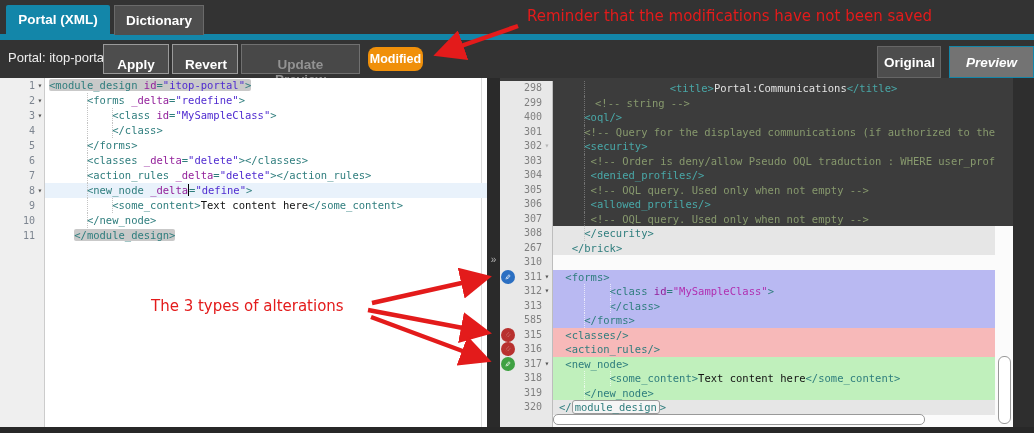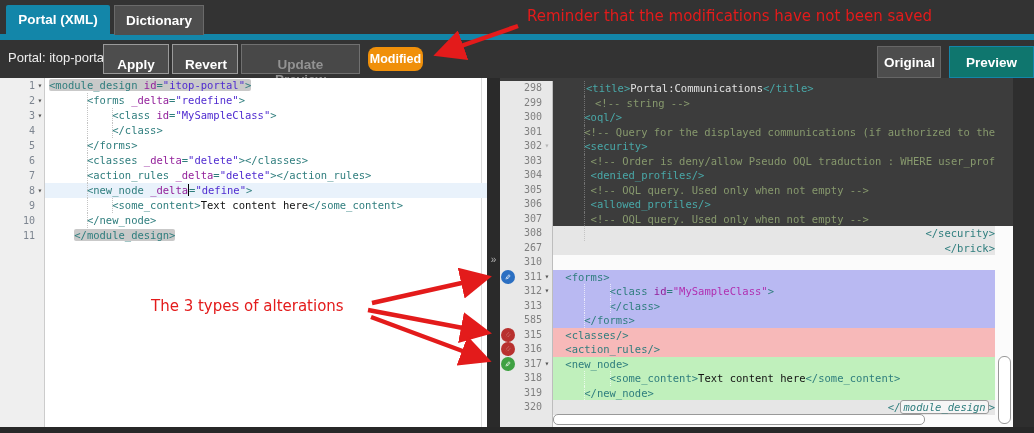--- a/index.html
+++ b/index.html
@@ -17,21 +17,21 @@
   .portal-label{position:absolute;left:8px;top:10px;font-size:13px;color:#eee;}
   .tbtn{position:absolute;top:4px;height:30px;background:#4d4d4d;border:1px solid #9a9a9a;
         color:#fff;font-weight:bold;font-size:13.5px;font-family:"Liberation Sans",sans-serif;
         padding:12px;cursor:pointer;}
   .tbtn.disabled{background:#484848;border-color:#707070;color:#929292;cursor:default;}
   .badge{position:absolute;left:368px;top:7px;width:55px;height:24px;line-height:24px;
          background:#f0900a;border-radius:8px;color:#fff;font-weight:bold;font-size:12.5px;
          text-align:center;}
   .vbtn{position:absolute;top:6px;height:32px;border:1px solid #666;background:#4d4d4d;
         color:#fff;font-weight:bold;font-size:13.5px;font-family:"Liberation Sans",sans-serif;cursor:pointer;}
-  .vbtn.active{background:#0f766e;border-color:#1386a9;}
+  .vbtn.active{background:#737373;border-color:#1386a9;font-style:italic;}
   
   .left-pane{position:absolute;left:0;top:78px;width:487px;height:349px;background:#fff;overflow:hidden;}
   .lp-gutterbg{position:absolute;left:0;top:0;width:44px;height:349px;background:#efefef;
                border-right:1px solid #ccc;}
   .print-margin{position:absolute;left:481px;top:0;width:1px;height:349px;background:#dcdcdc;}
   .divider{position:absolute;left:487px;top:78px;width:13px;height:349px;background:#2a2a2a;}
   .collapse-chevron{position:absolute;left:0;top:176px;width:13px;text-align:center;
                     color:#b5b5b5;font-size:10px;cursor:pointer;}
   .collapse-chevron::before{content:"\00BB";}
   .right-pane{position:absolute;left:500px;top:78px;width:513px;height:349px;background:#fbfbfb;overflow:hidden;}
@@ -57,21 +57,21 @@
   .code{flex:1;position:relative;overflow:hidden;}
   .row.left .code{padding-left:4px;}
   .row.right .code{padding-left:6px;}
   
   .z-white .code{background:transparent;}
   .z-active .code{background:#e9f2fb;}
   .z-dark{background:#3c3c3c;}
   .z-dark .gut{background:#3c3c3c;border-right:1px solid #606060;}
   .z-dark .num{color:#a9b3b3;}
   .z-dark .fold{color:#b5b5b5;}
-  .z-light .code{background:#e6e6e6;text-align:right;}
+  .z-light .code{background:#e6e6e6;}
   .z-blue .code{background:#b9b9f2;}
   .z-pink .code{background:#f7b9b9;}
   .z-green .code{background:#c0f0bc;}
   
   .tk-tag{color:#2e7d7d;}
   .tk-attr{color:#93219b;}
   .tk-str{color:#4f2bd0;}
   .tk-txt{color:#111;}
   .tk-com{color:#7e8f5e;}
   .z-dark .tk-tag{color:#49a8a8;}
@@ -144,43 +144,43 @@
   </div>
 
   <div class="divider">
     <div class="collapse-chevron"></div>
   </div>
 
   <div class="right-pane">
     <div class="rp-gutterbg"></div>
     <div class="rows" id="right-rows">
         <div class="row right z-dark clipped"></div>
-        <div class="row right z-dark"><div class="gut"><span class="islot"></span><span class="num">298</span><span class="fold"></span></div><div class="code" style="padding-left: 33px;"><span class="g" style="left: 31.28px;"></span><span class="tk-tag">&lt;title&gt;</span><span class="tk-txt">Portal:Communications</span><span class="tk-tag">&lt;/title&gt;</span></div></div>
+        <div class="row right z-dark"><div class="gut"><span class="islot"></span><span class="num">298</span><span class="fold"></span></div><div class="code" style="padding-left: 19px; text-align: center;"><span class="g" style="left: 31.28px;"></span><span class="tk-tag">&lt;title&gt;</span><span class="tk-txt">Portal:Communications</span><span class="tk-tag">&lt;/title&gt;</span></div></div>
         <div class="row right z-dark"><div class="gut"><span class="islot"></span><span class="num">299</span><span class="fold"></span></div><div class="code" style="padding-left: 42px;"><span class="g" style="left: 31.28px;"></span><span class="tk-com">&lt;!-- string --&gt;</span></div></div>
-        <div class="row right z-dark"><div class="gut"><span class="islot"></span><span class="num">300</span><span class="fold"></span></div><div class="code" style="padding-left: 31.28px;"><span class="g" style="left: 31.28px;"></span><span class="tk-tag">&lt;oql/&gt;</span></div></div>
+        <div class="row right z-dark"><div class="gut"><span class="islot"></span><span class="num">400</span><span class="fold"></span></div><div class="code" style="padding-left: 31.28px;"><span class="g" style="left: 31.28px;"></span><span class="tk-tag">&lt;oql/&gt;</span></div></div>
         <div class="row right z-dark"><div class="gut"><span class="islot"></span><span class="num">301</span><span class="fold"></span></div><div class="code" style="padding-left: 31.28px;"><span class="g" style="left: 31.28px;"></span><span class="tk-com">&lt;!-- Query for the displayed communications (if authorized to the current</span></div></div>
         <div class="row right z-dark"><div class="gut"><span class="islot"></span><span class="num">302</span><span class="fold on"></span></div><div class="code" style="padding-left: 31.28px;"><span class="g" style="left: 31.28px;"></span><span class="tk-tag">&lt;security&gt;</span></div></div>
         <div class="row right z-dark"><div class="gut"><span class="islot"></span><span class="num">303</span><span class="fold"></span></div><div class="code" style="padding-left: 37.6px;"><span class="g" style="left: 31.28px;"></span><span class="tk-com">&lt;!-- Order is deny/allow Pseudo OQL traduction : WHERE user_profile Name</span></div></div>
         <div class="row right z-dark"><div class="gut"><span class="islot"></span><span class="num">304</span><span class="fold"></span></div><div class="code" style="padding-left: 37.6px;"><span class="g" style="left: 31.28px;"></span><span class="tk-tag">&lt;denied_profiles/&gt;</span></div></div>
         <div class="row right z-dark"><div class="gut"><span class="islot"></span><span class="num">305</span><span class="fold"></span></div><div class="code" style="padding-left: 37.6px;"><span class="g" style="left: 31.28px;"></span><span class="tk-com">&lt;!-- OQL query. Used only when not empty --&gt;</span></div></div>
         <div class="row right z-dark"><div class="gut"><span class="islot"></span><span class="num">306</span><span class="fold"></span></div><div class="code" style="padding-left: 37.6px;"><span class="g" style="left: 31.28px;"></span><span class="tk-tag">&lt;allowed_profiles/&gt;</span></div></div>
         <div class="row right z-dark"><div class="gut"><span class="islot"></span><span class="num">307</span><span class="fold"></span></div><div class="code" style="padding-left: 37.6px;"><span class="g" style="left: 31.28px;"></span><span class="tk-com">&lt;!-- OQL query. Used only when not empty --&gt;</span></div></div>
         <div class="row right z-light"><div class="gut"><span class="islot"></span><span class="num">308</span><span class="fold"></span></div><div class="code" style="padding-left: 31.28px;"><span class="g" style="left: 31.28px;"></span><span class="tk-tag">&lt;/security&gt;</span></div></div>
         <div class="row right z-light"><div class="gut"><span class="islot"></span><span class="num">267</span><span class="fold"></span></div><div class="code" style="padding-left: 18.64px;"><span class="tk-tag">&lt;/brick&gt;</span></div></div>
         <div class="row right z-light"><div class="gut"><span class="islot"></span><span class="num">310</span><span class="fold"></span></div></div>
         <div class="row right z-blue"><div class="gut"><span class="islot"><span class="dicon modified"></span></span><span class="num">311</span><span class="fold on"></span></div><div class="code" style="padding-left: 12.32px;"><span class="tk-tag">&lt;forms&gt;</span></div></div>
         <div class="row right z-blue"><div class="gut"><span class="islot"></span><span class="num">312</span><span class="fold on"></span></div><div class="code" style="padding-left: 56.56px;"><span class="g" style="left: 31.28px;"></span><span class="g" style="left: 56.56px;"></span><span class="tk-tag">&lt;class </span><span class="tk-attr">id</span><span class="tk-tag">=</span><span class="tk-str">"MySampleClass"</span><span class="tk-tag">&gt;</span></div></div>
         <div class="row right z-blue"><div class="gut"><span class="islot"></span><span class="num">313</span><span class="fold"></span></div><div class="code" style="padding-left: 56.56px;"><span class="g" style="left: 31.28px;"></span><span class="g" style="left: 56.56px;"></span><span class="tk-tag">&lt;/class&gt;</span></div></div>
         <div class="row right z-blue"><div class="gut"><span class="islot"></span><span class="num">585</span><span class="fold"></span></div><div class="code" style="padding-left: 31.28px;"><span class="g" style="left: 31.28px;"></span><span class="tk-tag">&lt;/forms&gt;</span></div></div>
         <div class="row right z-pink"><div class="gut"><span class="islot"><span class="dicon deleted"></span></span><span class="num">315</span><span class="fold"></span></div><div class="code" style="padding-left: 12.32px;"><span class="tk-tag">&lt;classes/&gt;</span></div></div>
         <div class="row right z-pink"><div class="gut"><span class="islot"><span class="dicon deleted"></span></span><span class="num">316</span><span class="fold"></span></div><div class="code" style="padding-left: 12.32px;"><span class="tk-tag">&lt;action_rules/&gt;</span></div></div>
         <div class="row right z-green"><div class="gut"><span class="islot"><span class="dicon added"></span></span><span class="num">317</span><span class="fold on"></span></div><div class="code" style="padding-left: 12.32px;"><span class="tk-tag">&lt;new_node&gt;</span></div></div>
         <div class="row right z-green"><div class="gut"><span class="islot"></span><span class="num">318</span><span class="fold"></span></div><div class="code" style="padding-left: 56.56px;"><span class="g" style="left: 31.28px;"></span><span class="g" style="left: 56.56px;"></span><span class="tk-tag">&lt;some_content&gt;</span><span class="tk-txt">Text content here</span><span class="tk-tag">&lt;/some_content&gt;</span></div></div>
         <div class="row right z-green"><div class="gut"><span class="islot"></span><span class="num">319</span><span class="fold"></span></div><div class="code" style="padding-left: 31.28px;"><span class="g" style="left: 31.28px;"></span><span class="tk-tag">&lt;/new_node&gt;</span></div></div>
-        <div class="row right z-light"><div class="gut"><span class="islot"></span><span class="num">320</span><span class="fold"></span></div><div class="code" style="padding-left: 6px; font-style: italic;"><span class="tk-tag">&lt;/</span><span class="tk-tag tagbox">module_design</span><span class="tk-tag">&gt;</span></div></div>
+        <div class="row right z-light"><div class="gut"><span class="islot"></span><span class="num">320</span><span class="fold"></span></div><div class="code" style="padding-left: 6px;"><span class="tk-tag">&lt;/</span><span class="tk-tag tagbox">module_design</span><span class="tk-tag">&gt;</span></div></div>
       </div>
     <div class="vtrack">
       <div class="vtrack-dark"></div>
       <div class="vthumb"></div>
     </div>
     <div class="hthumb"></div>
   </div>
 
   <div class="bottom-bar"></div>
 

